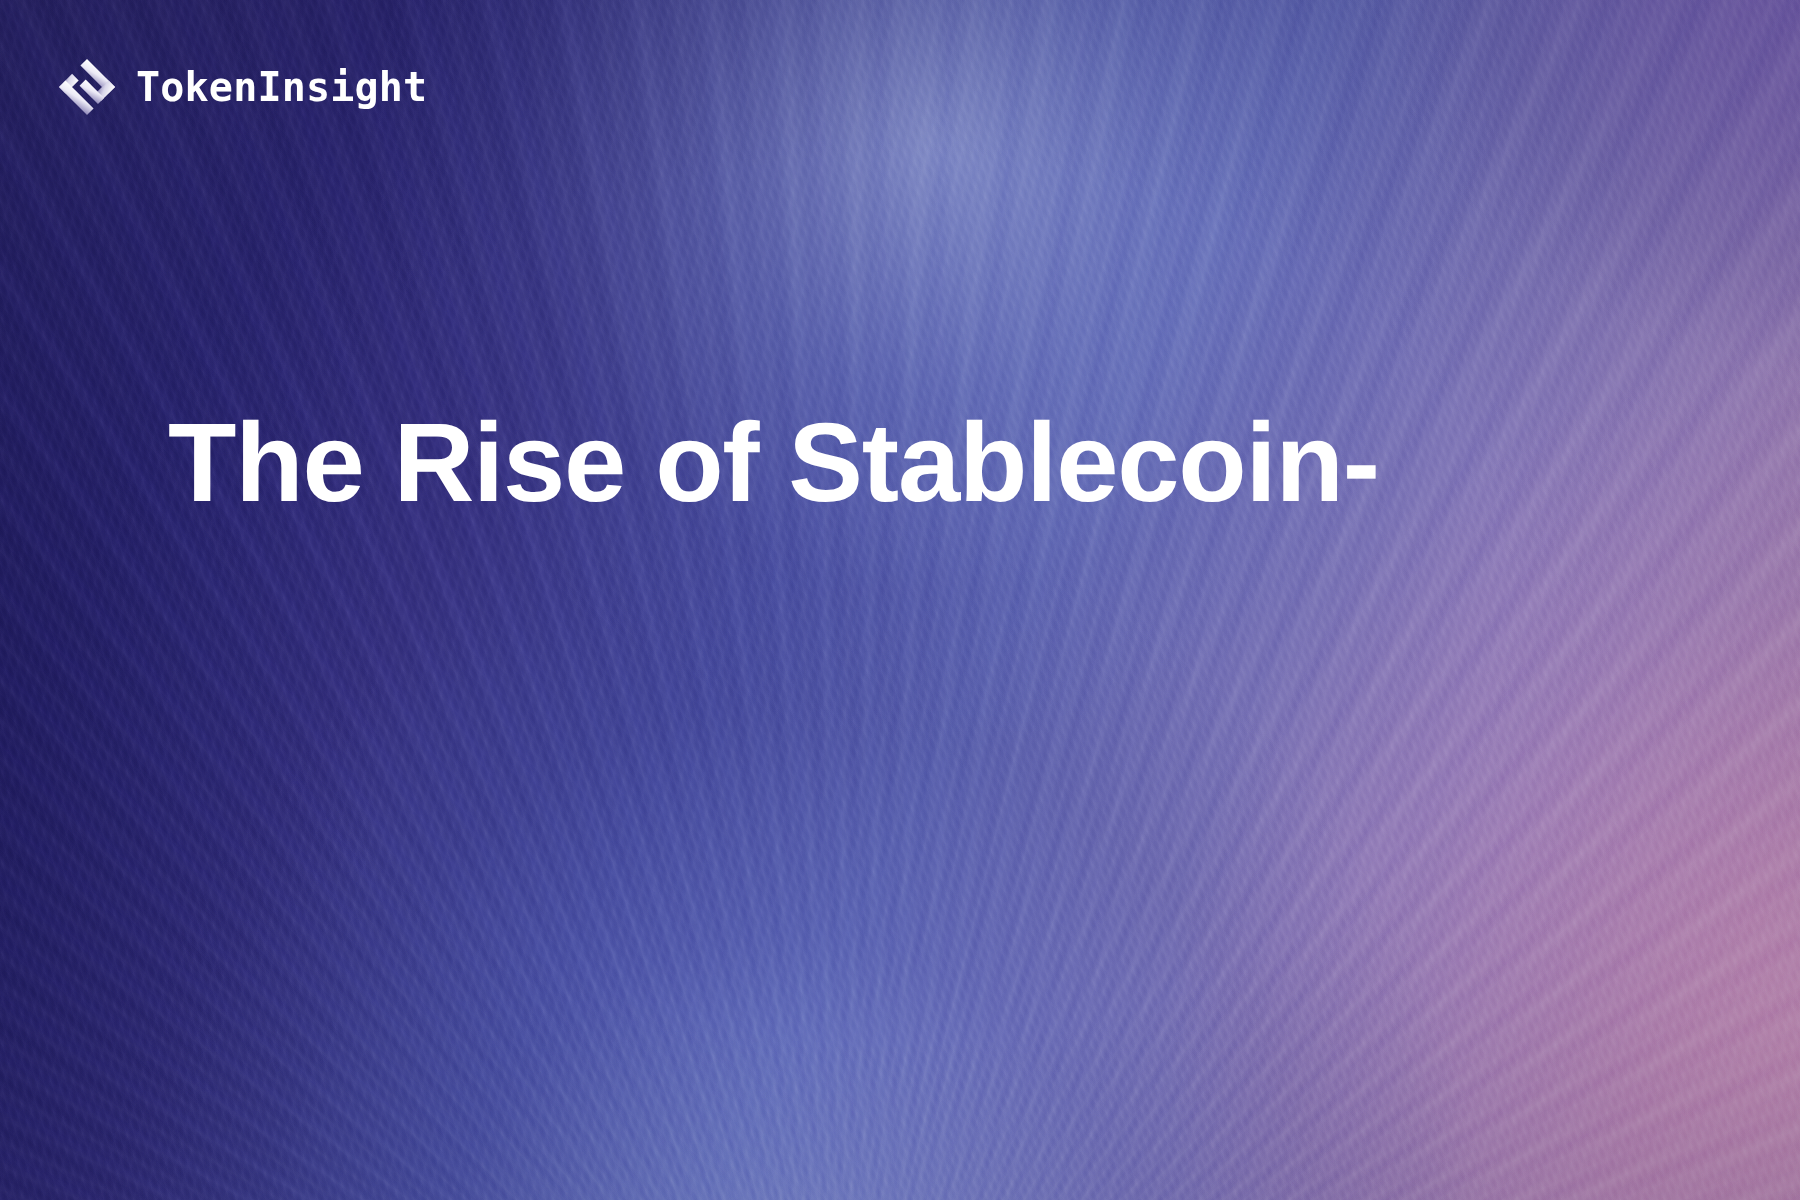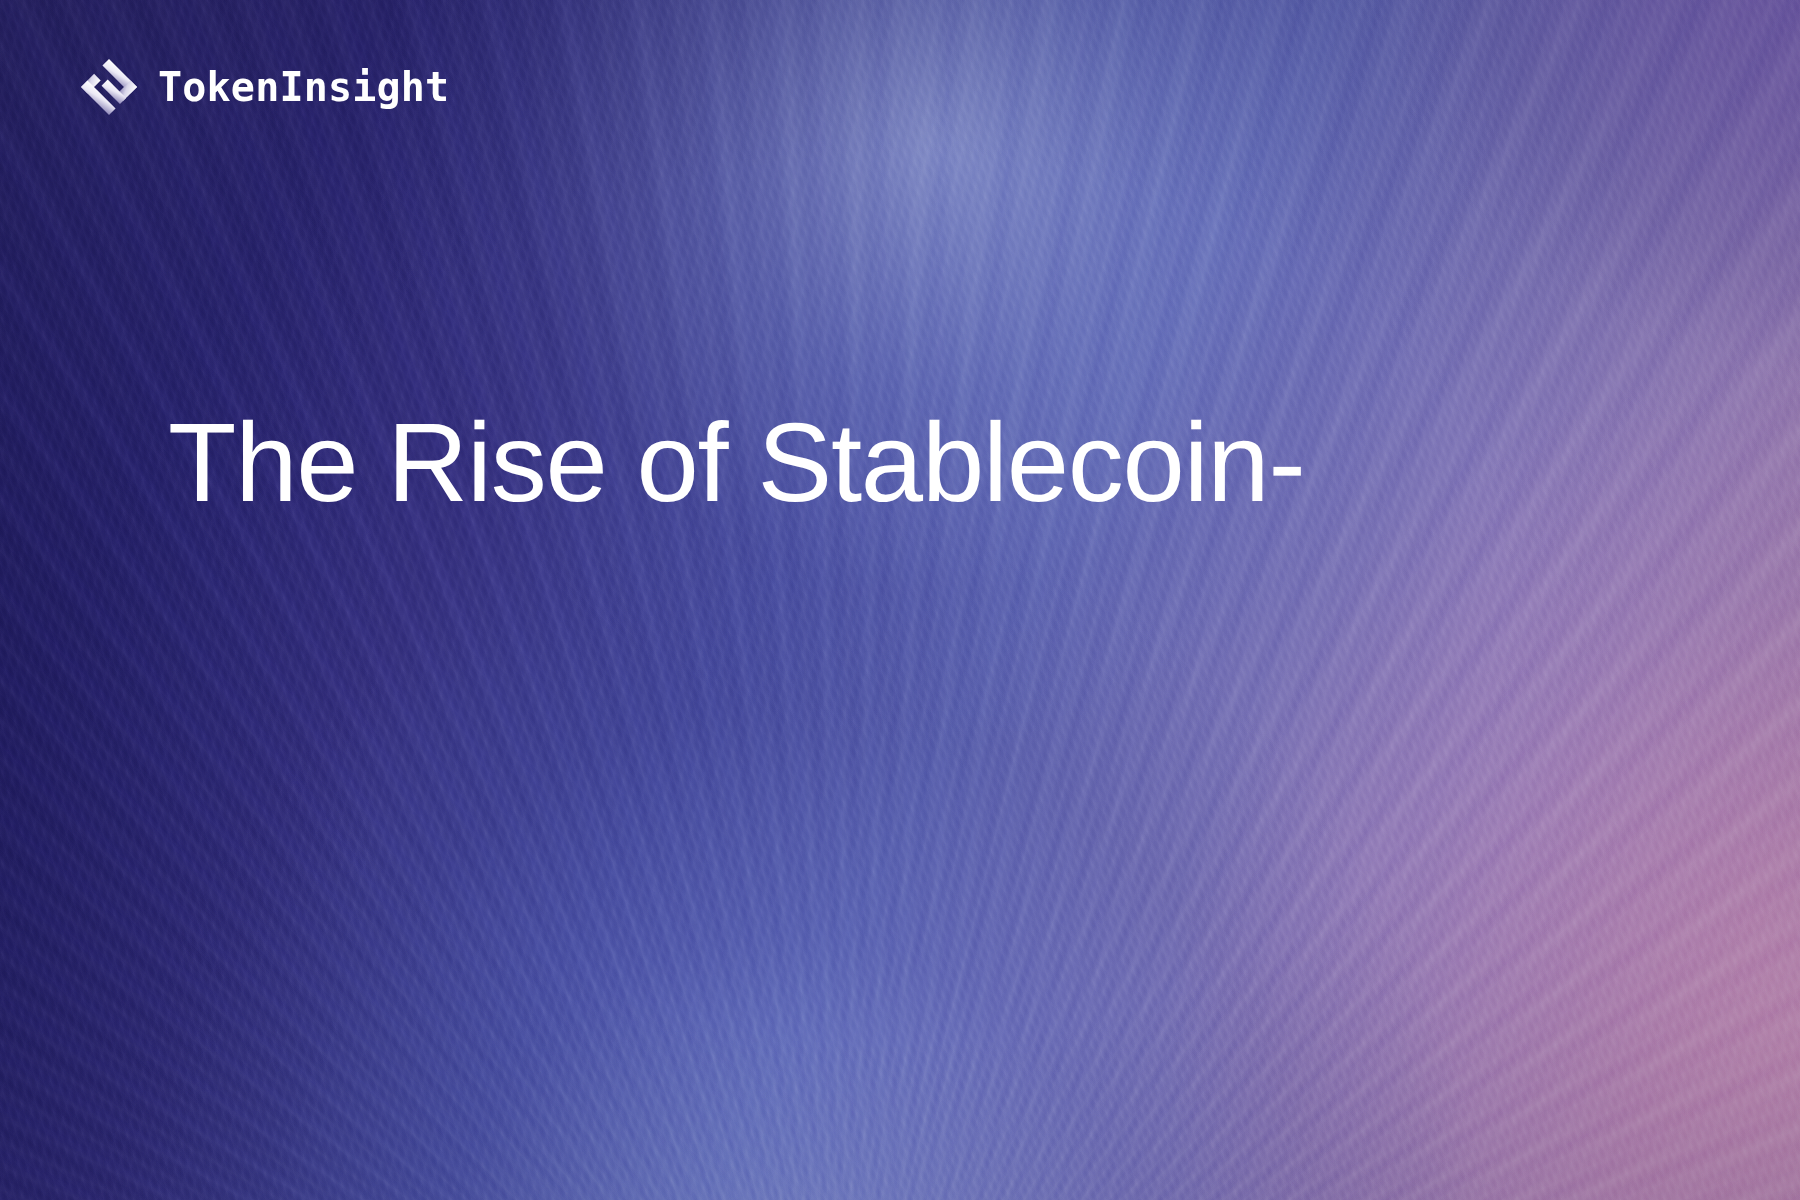--- a/index.html
+++ b/index.html
@@ -157,21 +157,21 @@
       radial-gradient(ellipse 1500px 1100px at 50% 50%,
         rgba(0,0,0,0.0) 40%,
         rgba(12,8,40,0.18) 82%,
         rgba(10,6,34,0.3) 100%);
   }
 
   
   .logo {
     position: absolute;
     top: 56px;
-    left: 78px;
+    left: 56px;
     display: flex;
     align-items: center;
     gap: 18px;
     z-index: 5;
   }
   .logo-mark {
     width: 62px;
     height: 62px;
     flex: 0 0 auto;
     display: block;
@@ -191,21 +191,21 @@
     position: absolute;
     left: 168px;
     top: 395px;
     width: 1480px;
     z-index: 5;
   }
   .title {
     margin: 0;
     color: #ffffff;
     font-size: 112px;
-    font-weight: 400;
+    font-weight: 700;
     line-height: 1.22;
     letter-spacing: -1.2px;
     font-family: "Liberation Sans", sans-serif;
     text-rendering: geometricPrecision;
   }
   .title-line {
     display: block;
     white-space: nowrap;
   }
   .title-line-2 {

